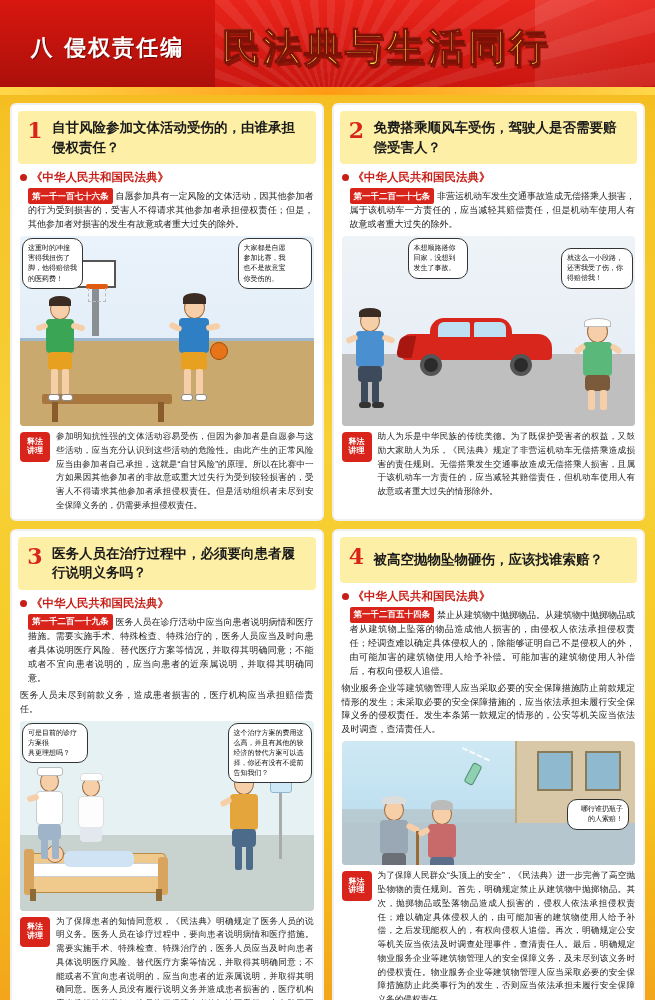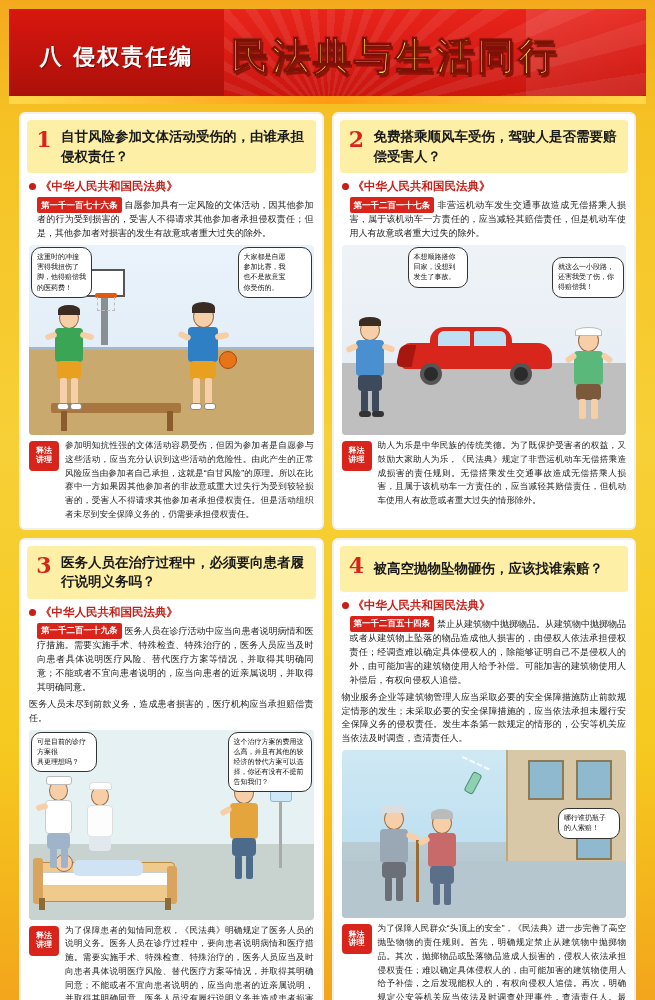--- a/index.html
+++ b/index.html
@@ -6,21 +6,21 @@
   body {
     width: 655px; height: 1000px;
     font-family: "Liberation Sans", sans-serif;
     background: #f6c01d;
     overflow: hidden;
   }
   .poster {
     position: relative;
     width: 655px; height: 1000px;
     background: linear-gradient(180deg,#f4a91d 0%, #f5c224 12%, #f7d037 45%, #f6c91f 75%, #f3a51b 100%);
-    padding: 9px;
+    padding: 0;
   }
   
   .header {
     position: relative;
     height: 95px;
     background: linear-gradient(180deg,#e8241b 0%, #c8150f 100%);
     overflow: hidden;
   }
   .hdr-rays {
     position:absolute; inset:0;
@@ -418,21 +418,21 @@
       </div>
       <div class="law-title">
         <span class="dot"></span>
         <span>《中华人民共和国民法典》</span>
       </div>
       <div class="art-row">
         <span class="art-tag">第一千二百五十四条</span><span>禁止从建筑物中抛掷物品。从建筑物中抛掷物品或者从建筑物上坠落的物品造成他人损害的，由侵权人依法承担侵权责任；经调查难以确定具体侵权人的，除能够证明自己不是侵权人的外，由可能加害的建筑物使用人给予补偿。可能加害的建筑物使用人补偿后，有权向侵权人追偿。</span>
       </div>
       <div class="art-extra">物业服务企业等建筑物管理人应当采取必要的安全保障措施防止前款规定情形的发生；未采取必要的安全保障措施的，应当依法承担未履行安全保障义务的侵权责任。发生本条第一款规定的情形的，公安等机关应当依法及时调查，查清责任人。</div>
 
-      <div class="illus" style="height:168px;background:linear-gradient(180deg,#cfe8f4 0%, #bfe0f0 55%, #b9ccd4 55%, #aec2cb 100%);">
+      <div class="illus" style="height:124px;background:linear-gradient(180deg,#cfe8f4 0%, #bfe0f0 55%, #b9ccd4 55%, #aec2cb 100%);text-align:right;">
 
         <div style="position:absolute;right:0;top:0;width:120px;bottom:0;background:#d9c8a8;border-left:2px solid #bda980;"></div>
         <div style="position:absolute;right:14px;top:10px;width:36px;height:40px;background:#8fb9cf;border:2px solid #8a7a55;"></div>
         <div style="position:absolute;right:62px;top:10px;width:36px;height:40px;background:#8fb9cf;border:2px solid #8a7a55;"></div>
         <div style="position:absolute;right:14px;top:70px;width:36px;height:40px;background:#8fb9cf;border:2px solid #8a7a55;"></div>
 
         <div style="position:absolute;left:126px;top:22px;width:10px;height:22px;background:#8ed0b0;border:1px solid #4f8f73;border-radius:3px;transform:rotate(28deg);"></div>
         <div style="position:absolute;left:118px;top:12px;width:30px;height:6px;border-top:2px dashed #ffffff;transform:rotate(25deg);opacity:.8;"></div>
 
         <div style="position:absolute;left:0;right:0;bottom:0;height:34%;background:#b5c6ce;"></div>

